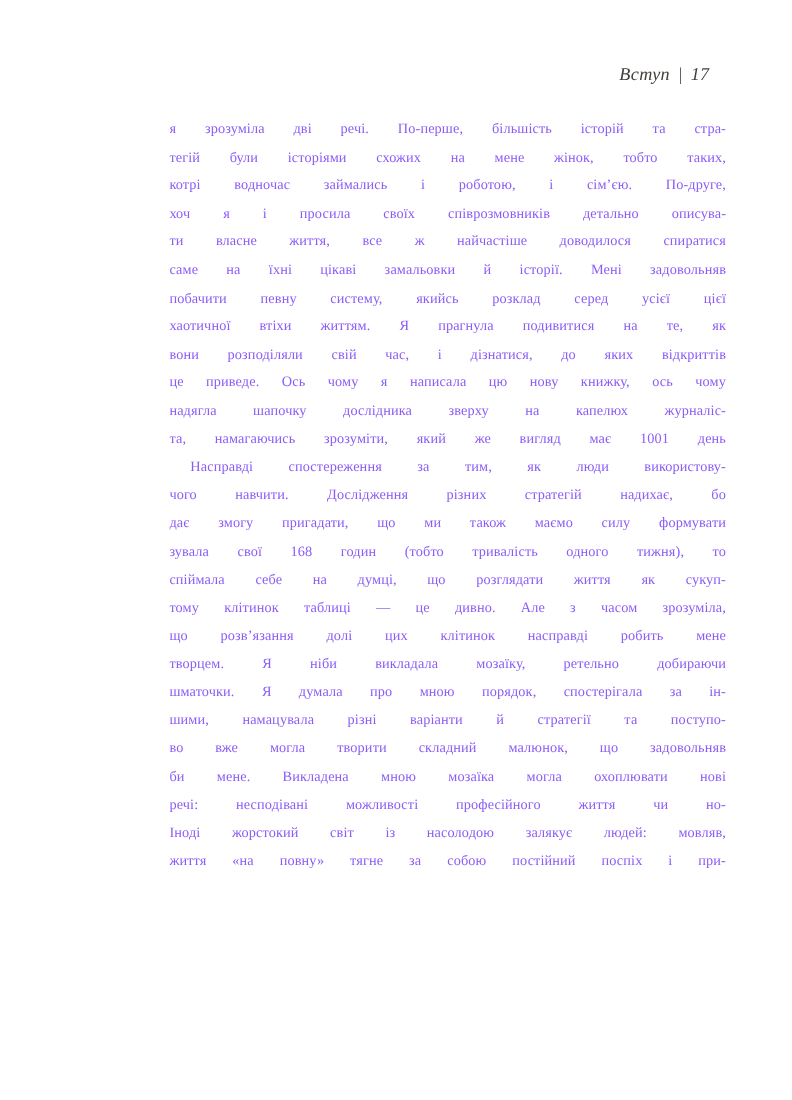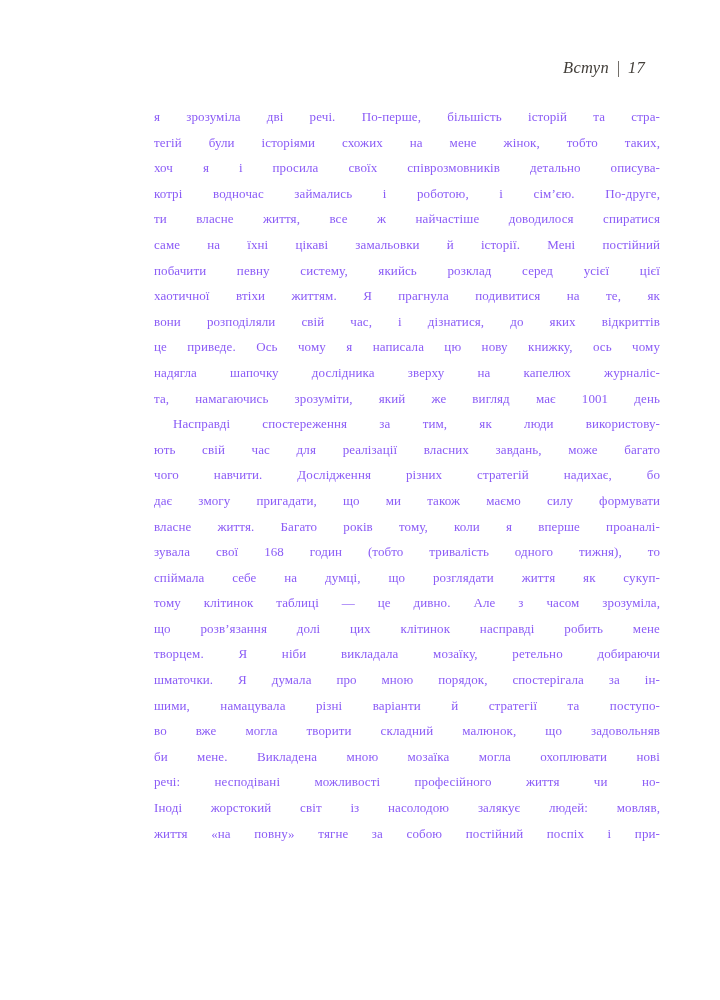--- a/index.html
+++ b/index.html
@@ -61,37 +61,35 @@
 <body>
 
 <div class="page">
   <div class="running-head">
     <span>Вступ</span><span class="sep">|</span><span>17</span>
   </div>
   <div class="body-text" id="body-text">
       <div class="par">
         <div class="line">я зрозуміла дві речі. По-перше, більшість історій та стра-</div>
         <div class="line">тегій були історіями схожих на мене жінок, тобто таких,</div>
+        <div class="line">котрі водночас займались і роботою, і сім’єю. По-друге,</div>
         <div class="line">хоч я і просила своїх співрозмовників детально описува-</div>
-        <div class="line">котрі водночас займались і роботою, і сім’єю. По-друге,</div>
         <div class="line">ти власне життя, все ж найчастіше доводилося спиратися</div>
-        <div class="line">саме на їхні цікаві замальовки й історії. Мені постійний</div>
+        <div class="line">саме на їхні цікаві замальовки й історії. Мені задовольняв</div>
         <div class="line">побачити певну систему, якийсь розклад серед усієї цієї</div>
         <div class="line">хаотичної втіхи життям. Я прагнула подивитися на те, як</div>
         <div class="line">вони розподіляли свій час, і дізнатися, до яких відкриттів</div>
         <div class="line">це приведе. Ось чому я написала цю нову книжку, ось чому</div>
         <div class="line">надягла шапочку дослідника зверху на капелюх журналіс-</div>
         <div class="line">та, намагаючись зрозуміти, який же вигляд має 1001 день</div>
       </div>
       <div class="par indent">
         <div class="line">Насправді спостереження за тим, як люди використову-</div>
-        <div class="line">ють свій час для реалізації власних завдань, може багато</div>
         <div class="line">чого навчити. Дослідження різних стратегій надихає, бо</div>
         <div class="line">дає змогу пригадати, що ми також маємо силу формувати</div>
-        <div class="line">власне життя. Багато років тому, коли я вперше проаналі-</div>
         <div class="line">зувала свої 168 годин (тобто тривалість одного тижня), то</div>
         <div class="line">спіймала себе на думці, що розглядати життя як сукуп-</div>
         <div class="line">тому клітинок таблиці — це дивно. Але з часом зрозуміла,</div>
         <div class="line">що розв’язання долі цих клітинок насправді робить мене</div>
         <div class="line">творцем. Я ніби викладала мозаїку, ретельно добираючи</div>
         <div class="line">шматочки. Я думала про мною порядок, спостерігала за ін-</div>
         <div class="line">шими, намацувала різні варіанти й стратегії та поступо-</div>
         <div class="line">во вже могла творити складний малюнок, що задовольняв</div>
         <div class="line">би мене. Викладена мною мозаїка могла охоплювати нові</div>
         <div class="line">речі: несподівані можливості професійного життя чи но-</div>

